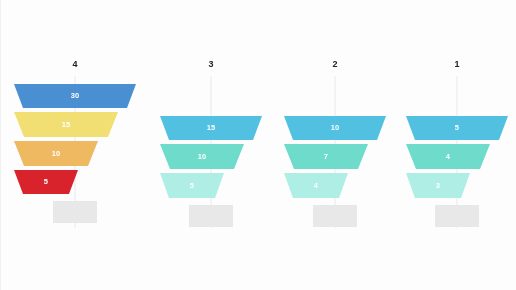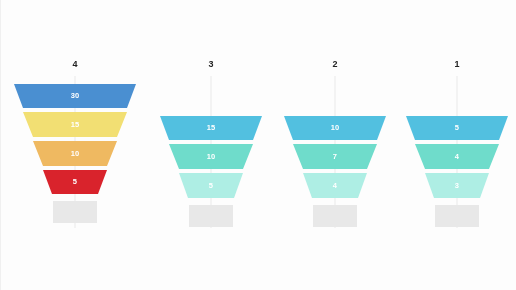--- a/index.html
+++ b/index.html
@@ -57,21 +57,20 @@
     color: #222222;
     letter-spacing: 0.2px;
     white-space: nowrap;
   }
   .segments {
     position: absolute;
     left: 50%;
     transform: translateX(-50%);
     display: flex;
     flex-direction: column;
-    align-items: center;
   }
   .segment {
     position: relative;
     display: flex;
     align-items: center;
     justify-content: center;
   }
   .segment .seg-shape {
     position: absolute;
     top: 0;

